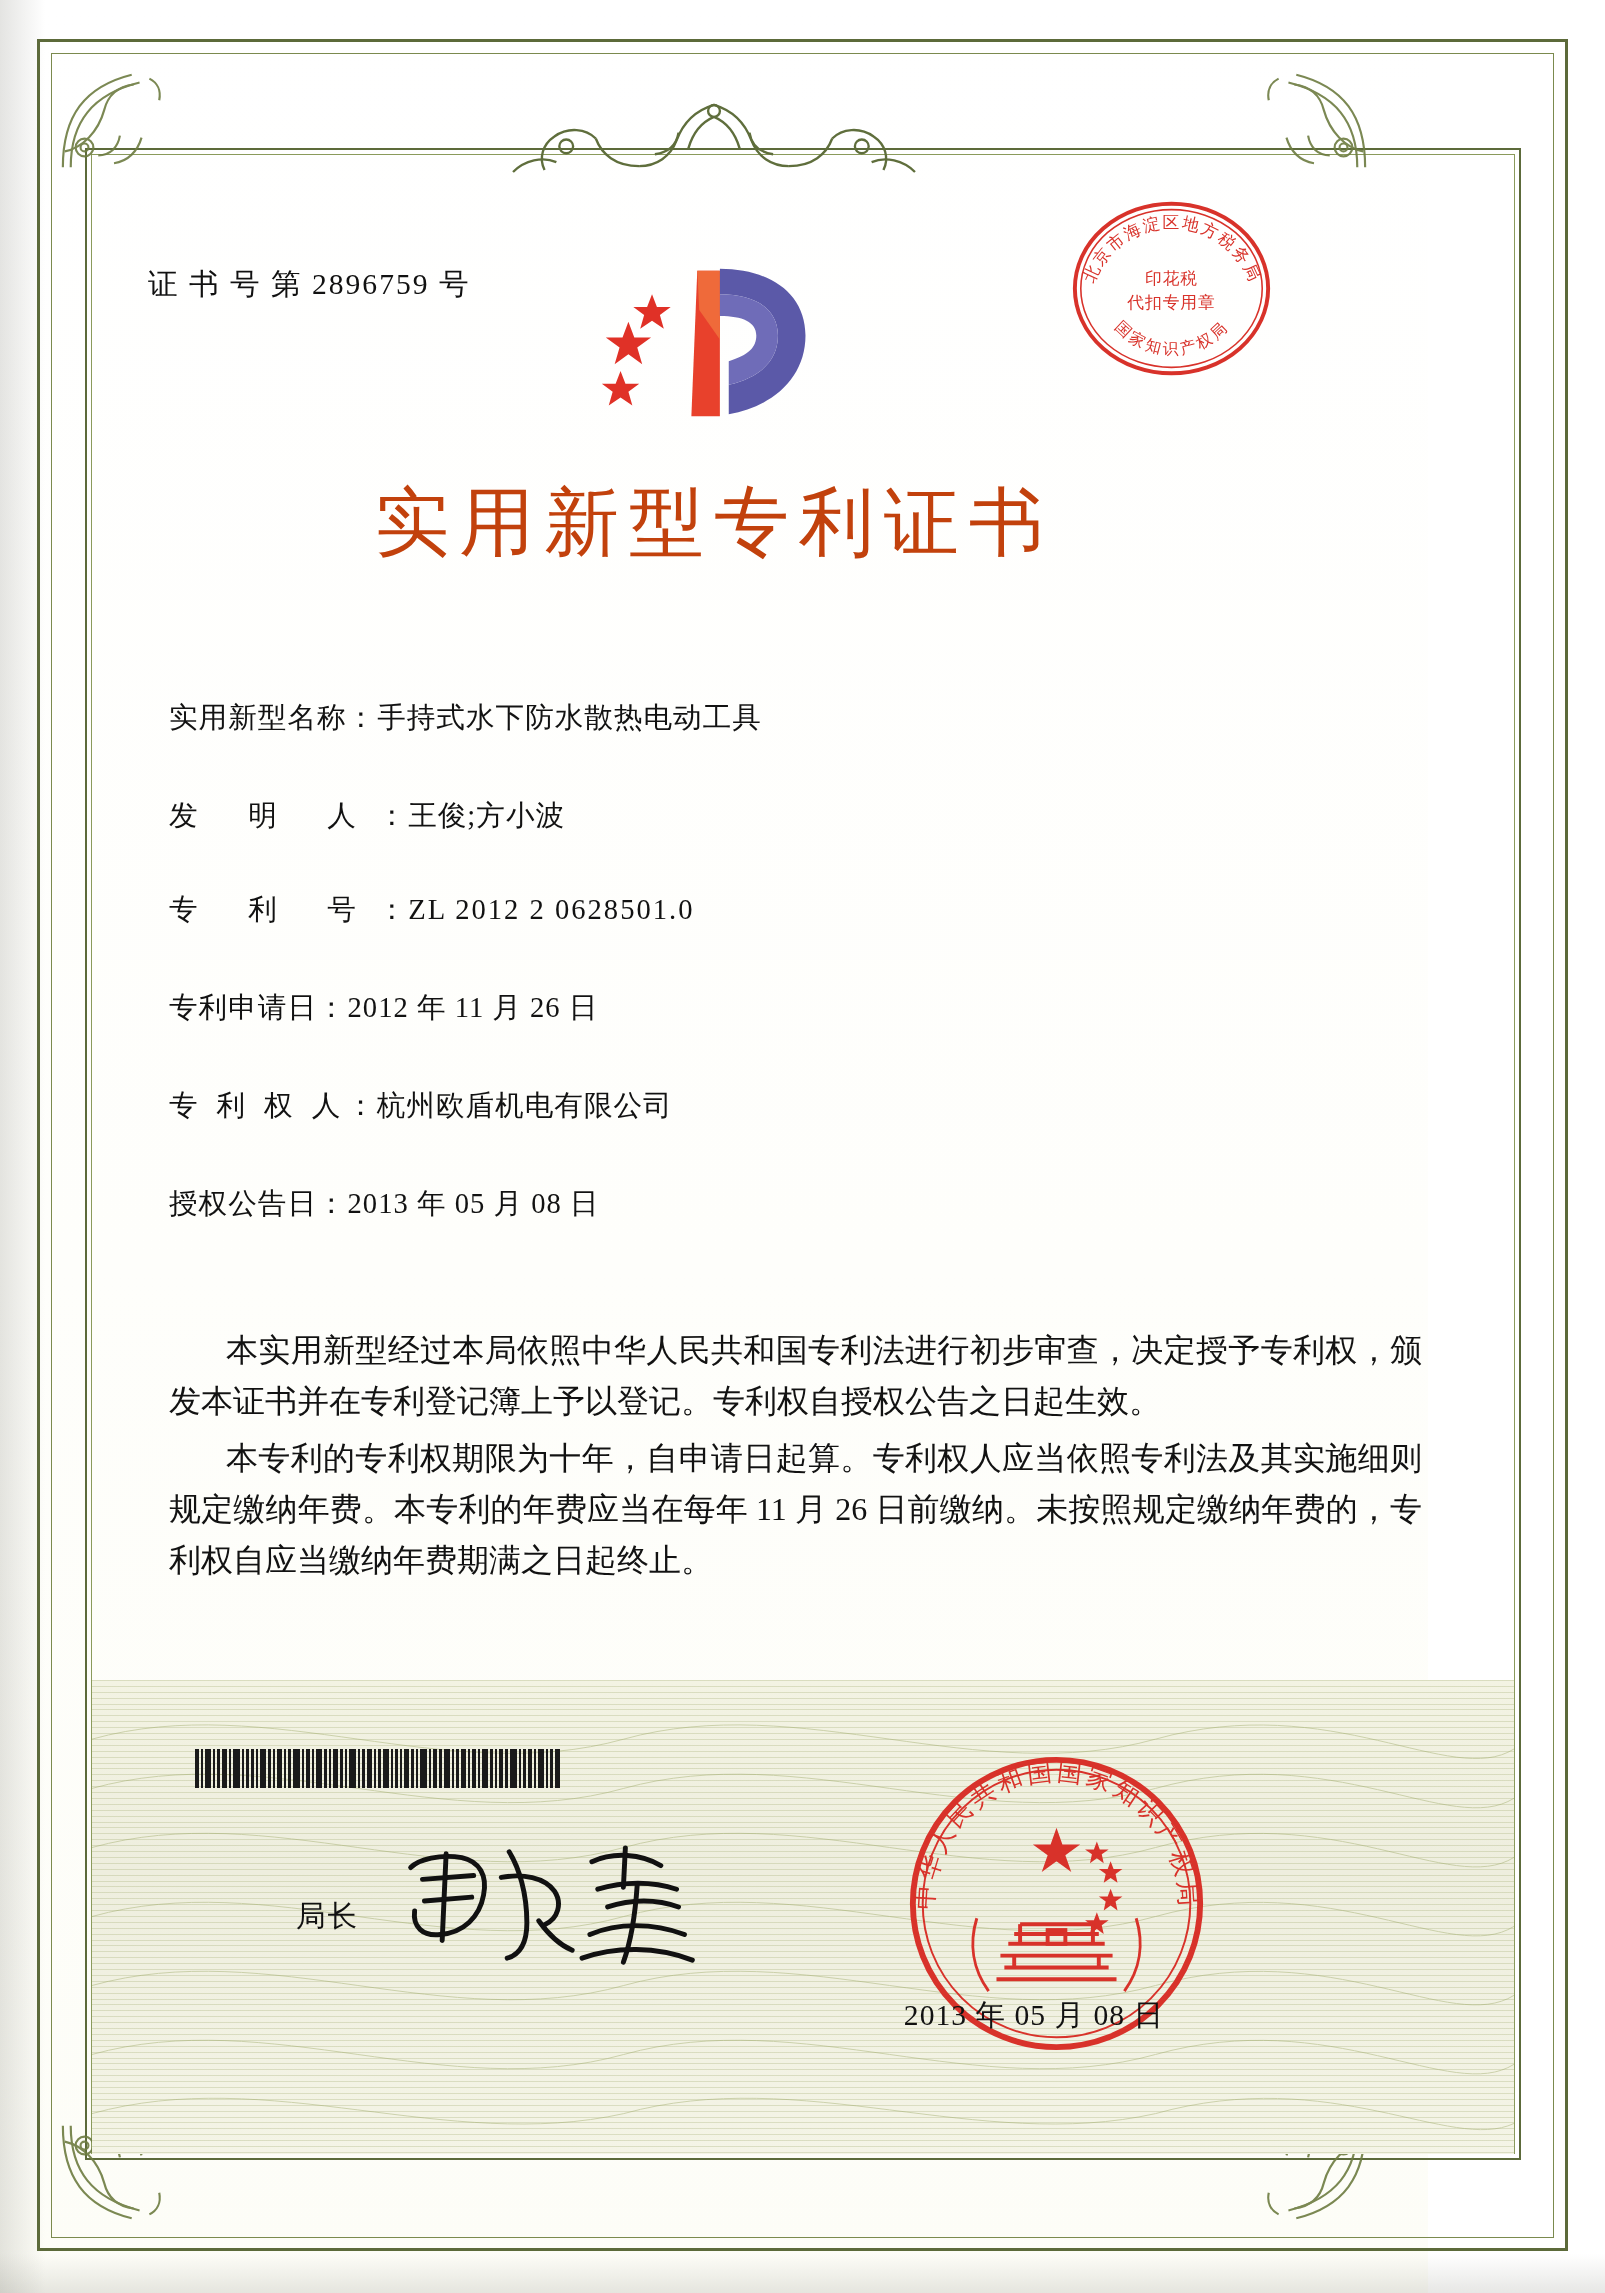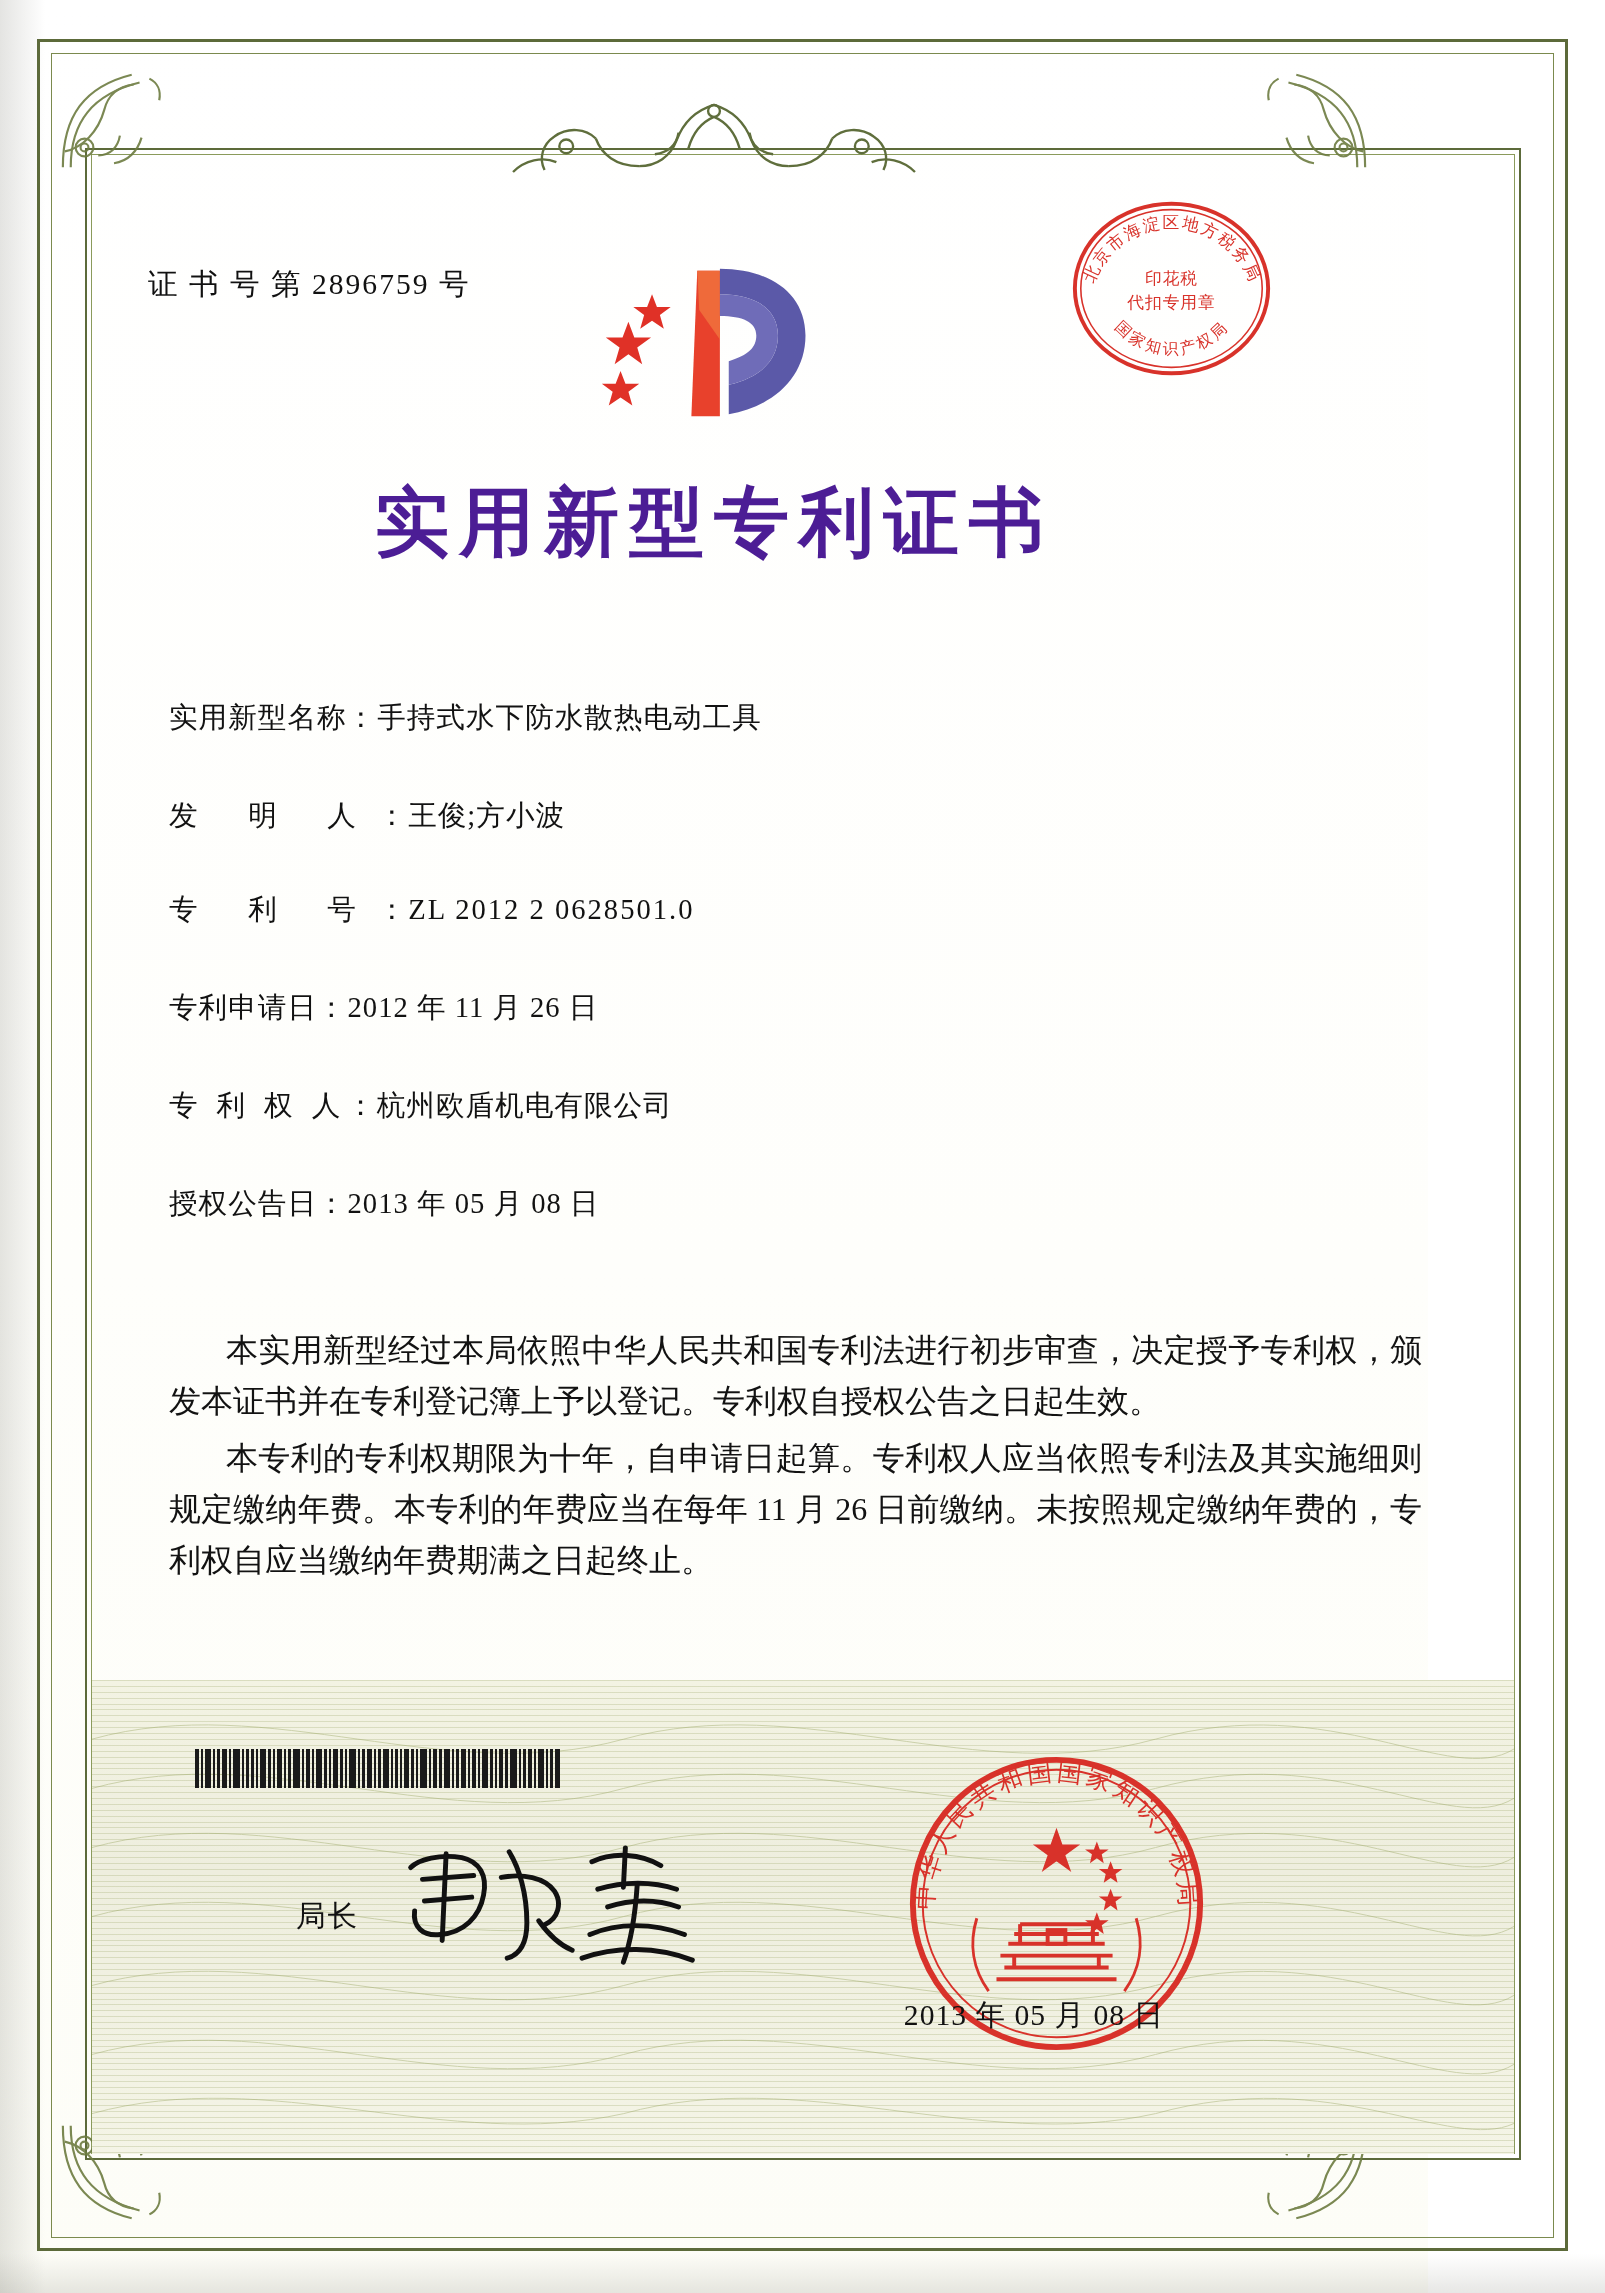--- a/index.html
+++ b/index.html
@@ -111,23 +111,23 @@
     width: 212px; height: 212px;
   }
   #tax-seal svg { width: 212px; height: 212px; display: block; }
 
   
   #doc-title {
     position: absolute;
     left: 0; right: 0; top: 473px;
     text-align: center;
     font-size: 75px;
-    font-weight: bold;
+    font-weight: normal;
     letter-spacing: 9.9px;
-    color: #4c1d95;
+    color: #c2410c;
     font-family: "DejaVu Serif", "Liberation Serif", serif;
   }
 
   
   #fields {
     position: absolute;
     left: 169px; top: 690px;
     width: 1241px;
   }
   .field-row {

